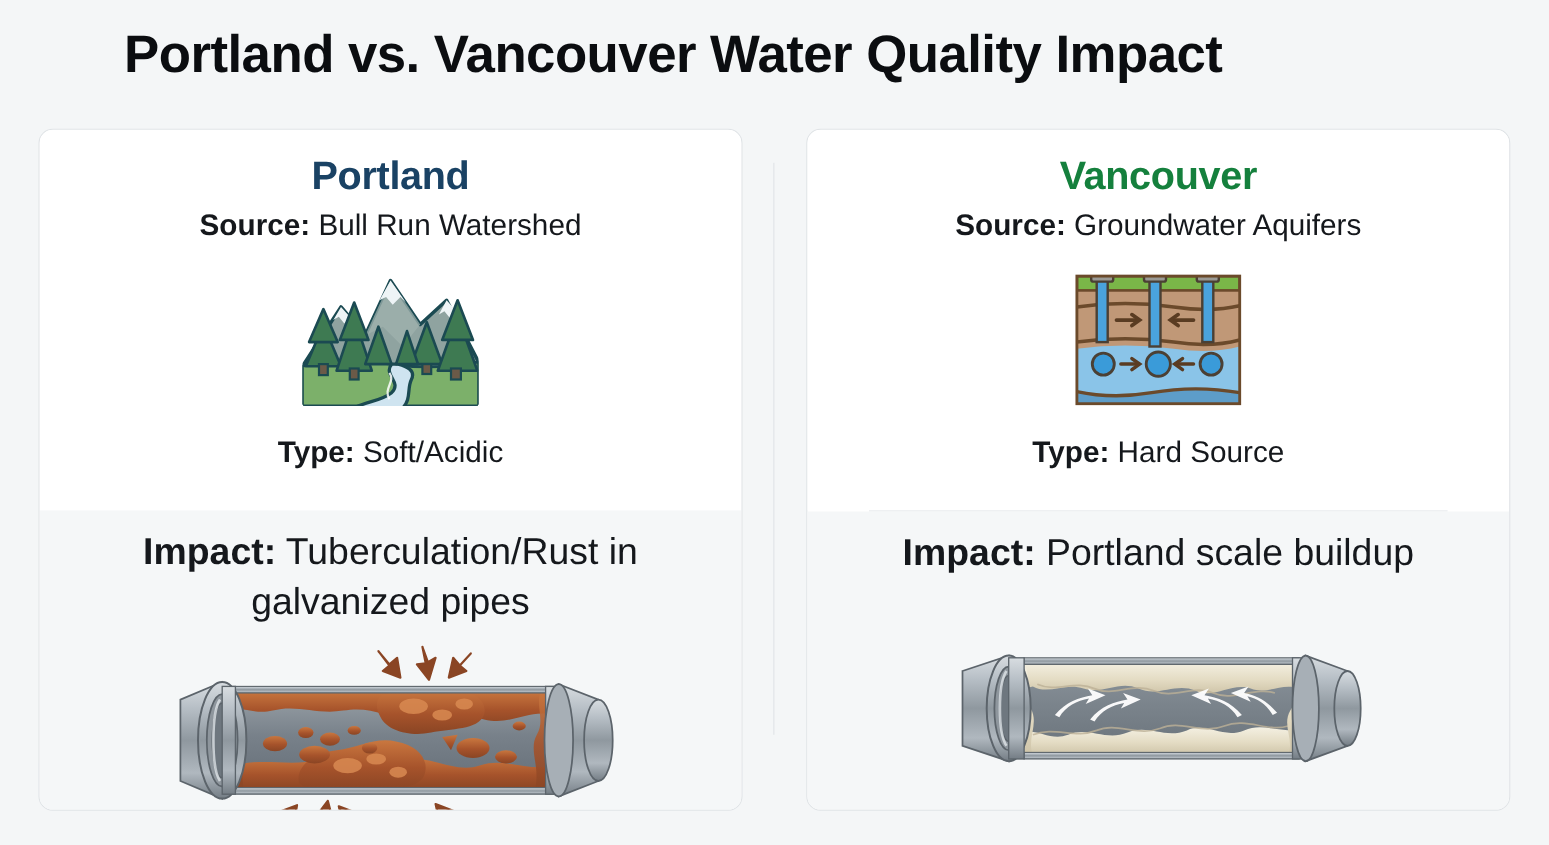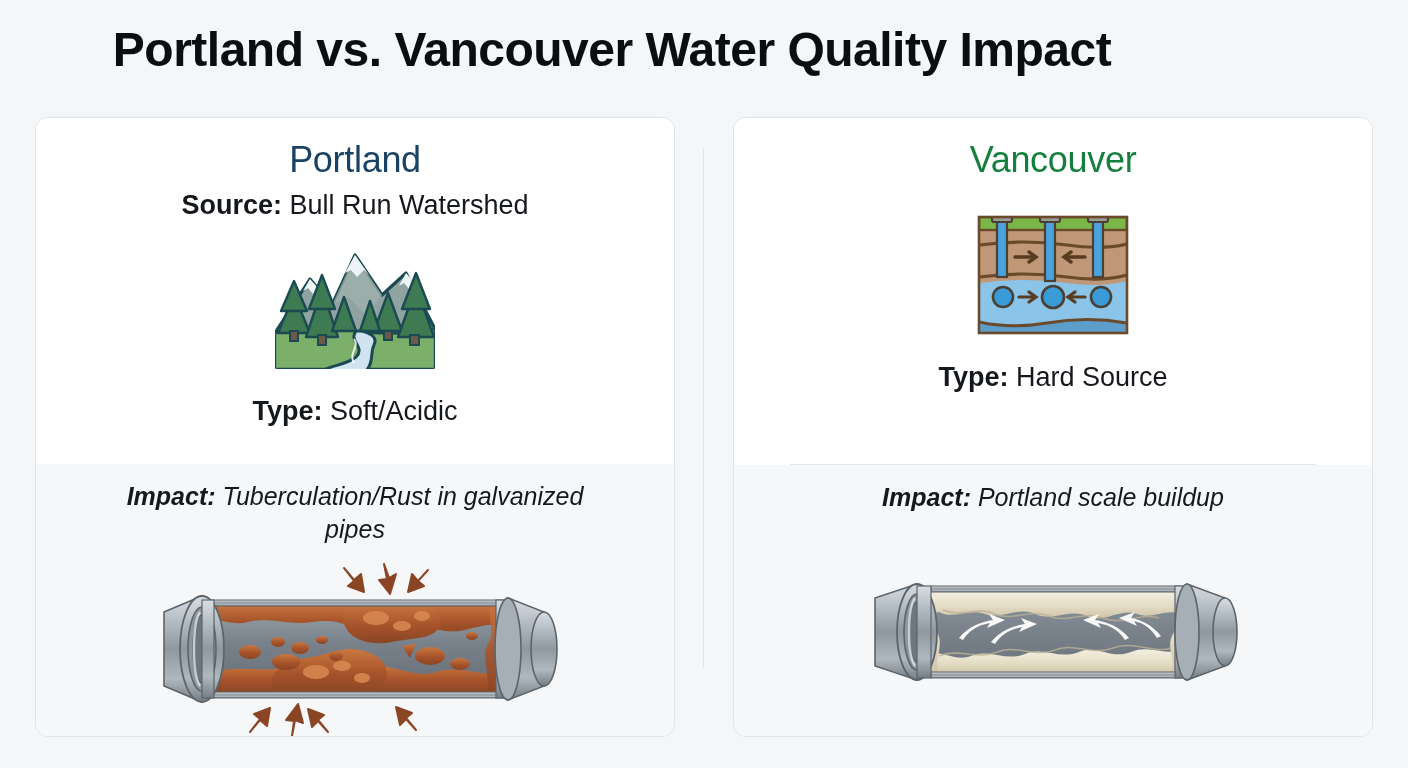--- a/index.html
+++ b/index.html
@@ -76,44 +76,43 @@
   }
 
   .divider {
     height: 1px;
     background: #e3e7ea;
     margin: 0 56px;
   }
 
   .city-name {
     font-size: 36px;
-    font-weight: 400;
+    font-weight: 700;
     letter-spacing: -0.3px;
     line-height: 1.2;
     margin-bottom: 8px;
   }
   .city-portland  { color: #1a4264; }
   .city-vancouver { color: #15803d; }
 
   .kv {
     font-size: 27px;
     line-height: 1.25;
     color: #15181c;
     text-align: center;
     font-weight: 400;
   }
   .kv b { font-weight: 700; }
 
   .kv-type { margin-top: 10px; }
 
   .kv-impact {
-    font-size: 25px;
+    font-size: 34px;
     line-height: 1.32;
     max-width: 480px;
-    font-style: italic;
   }
 
   
   .illus-source {
     margin-top: 14px;
     margin-bottom: 12px;
   }
   .illus-pipe {
     margin-top: 14px;
   }
@@ -299,20 +298,23 @@
       </div>
     </div>
   </div>
 
   <div class="card">
 
     <div class="card-top">
 
       <div class="city-name city-vancouver">Vancouver</div>
 
+      <div class="kv">
+        <b>Source:</b><span> Groundwater Aquifers</span>
+      </div>
 
       <div class="illus-source">
         <svg width="172" height="136" viewBox="0 0 172 136" aria-hidden="true">
           <defs>
             <clipPath id="aqClip">
                 <rect x="12" y="14" width="148" height="116"></rect>
               </clipPath>
           </defs>
           <g clip-path="url(#aqClip)">
 

